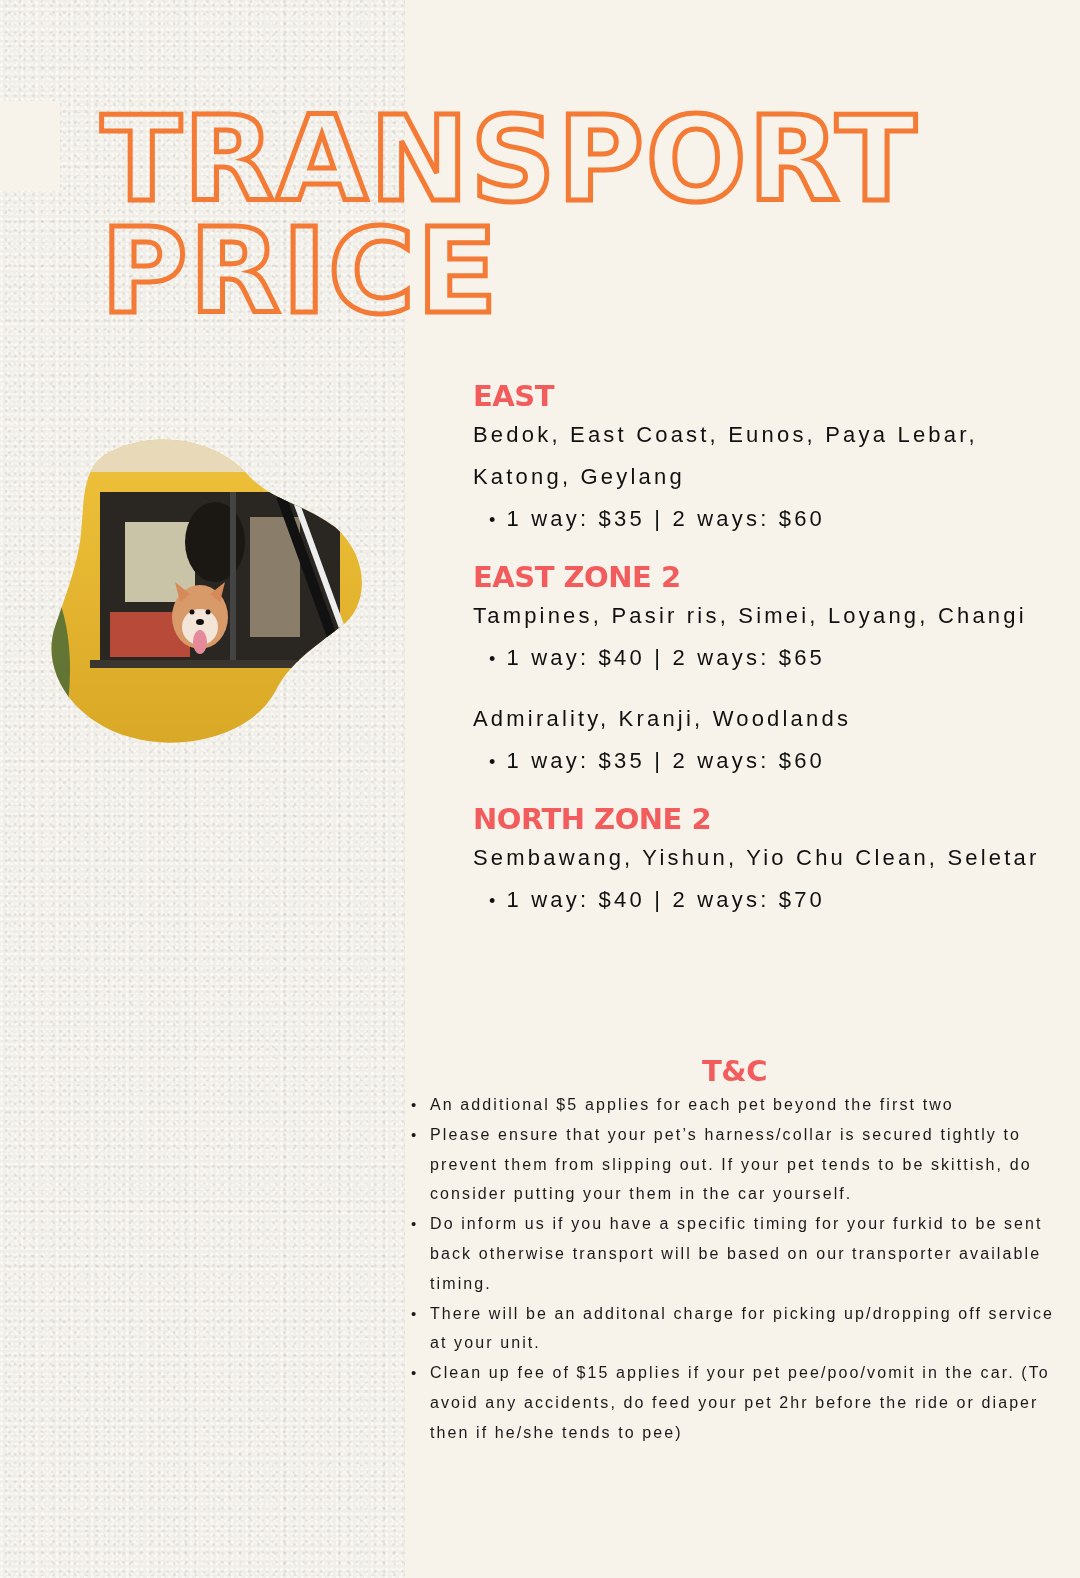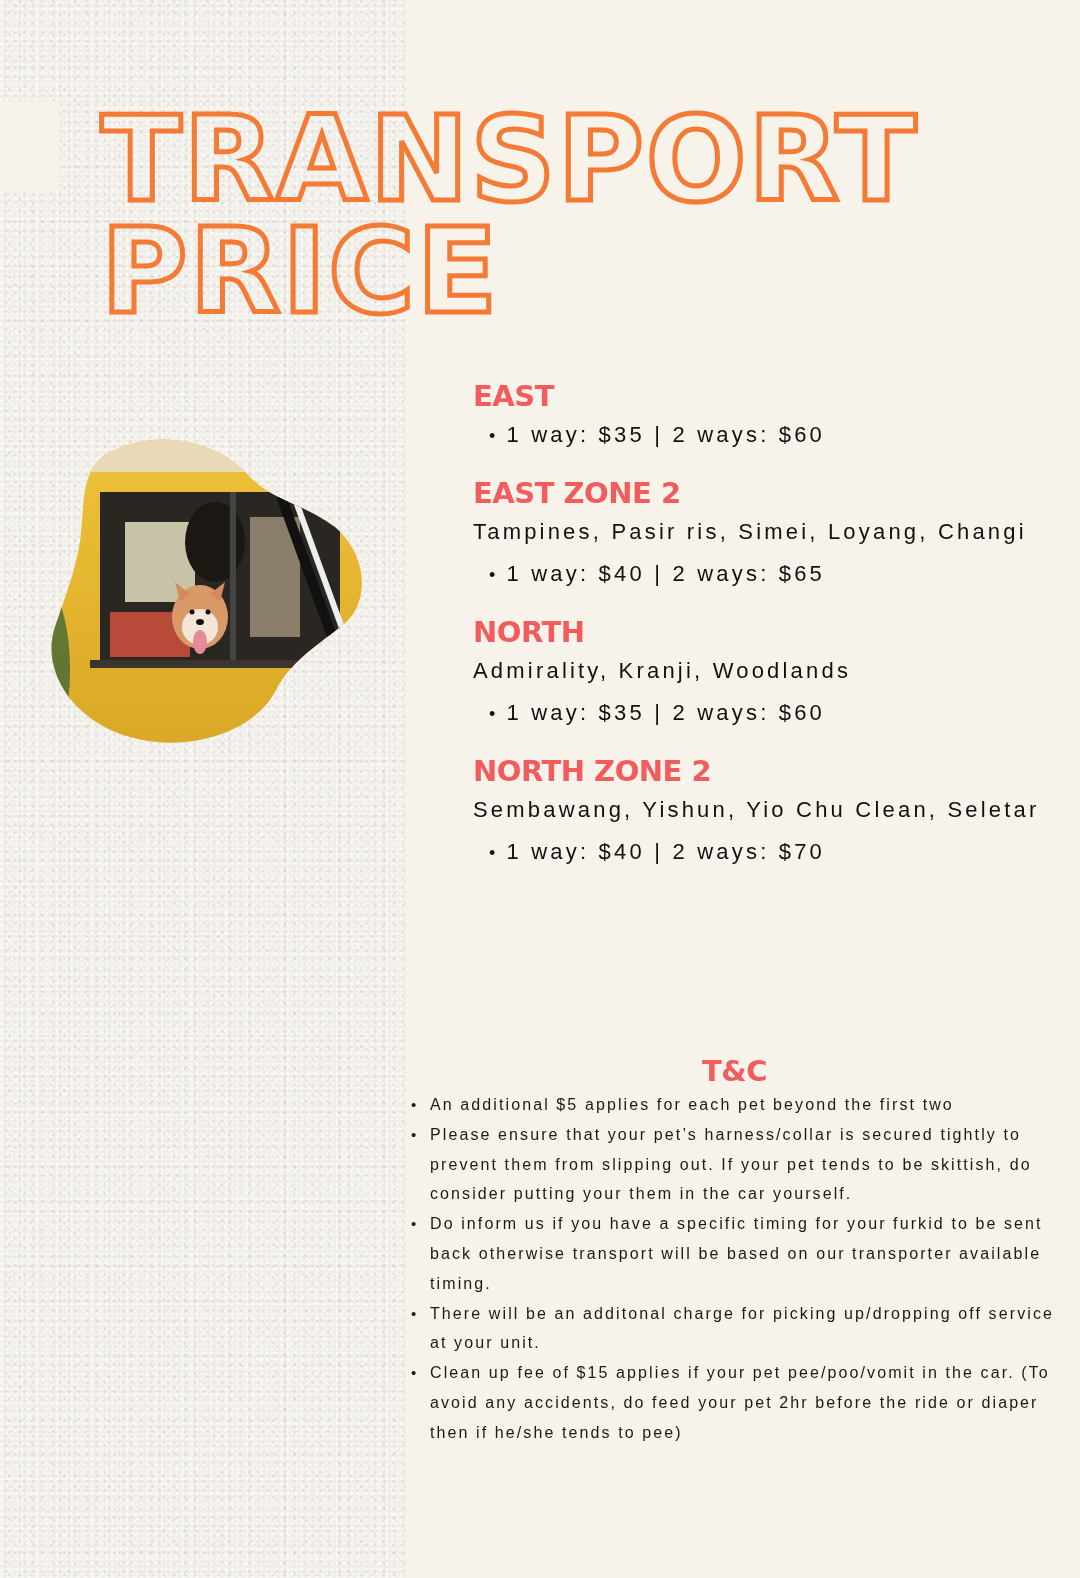--- a/index.html
+++ b/index.html
@@ -108,29 +108,29 @@
     <rect x="40" y="228" width="260" height="8" fill="#3b3530"></rect>
     <rect x="250" y="60" width="10" height="150" fill="#111" transform="rotate(-20 255 130)"></rect>
     <rect x="265" y="60" width="6" height="150" fill="#eee" transform="rotate(-20 268 130)"></rect>
     <path d="M0 150 C20 180 25 240 15 290 L0 300 Z" fill="#4d6b36" opacity="0.85"></path>
   </g>
 </svg>
 
 <div class="content">
   <div class="zone">
     <div class="zone-title">EAST</div>
+    <div class="zone-areas">Bedok, East Coast, Eunos, Paya Lebar, Katong, Geylang</div>
     <div class="zone-price">1 way: $35 | 2 ways: $60</div>
   </div>
   <div class="zone">
     <div class="zone-title">EAST ZONE 2</div>
     <div class="zone-areas">Tampines, Pasir ris, Simei, Loyang, Changi</div>
     <div class="zone-price">1 way: $40 | 2 ways: $65</div>
   </div>
   <div class="zone">
-    <div class="zone-title">NORTH</div>
     <div class="zone-areas">Admirality, Kranji, Woodlands</div>
     <div class="zone-price">1 way: $35 | 2 ways: $60</div>
   </div>
   <div class="zone">
     <div class="zone-title">NORTH ZONE 2</div>
     <div class="zone-areas">Sembawang, Yishun, Yio Chu Clean, Seletar</div>
     <div class="zone-price">1 way: $40 | 2 ways: $70</div>
   </div>
 </div>
 

